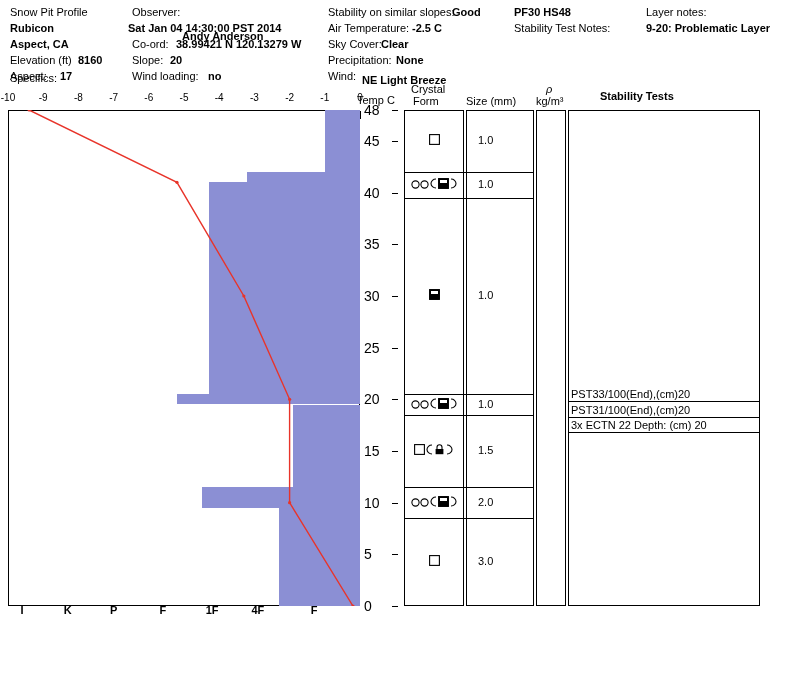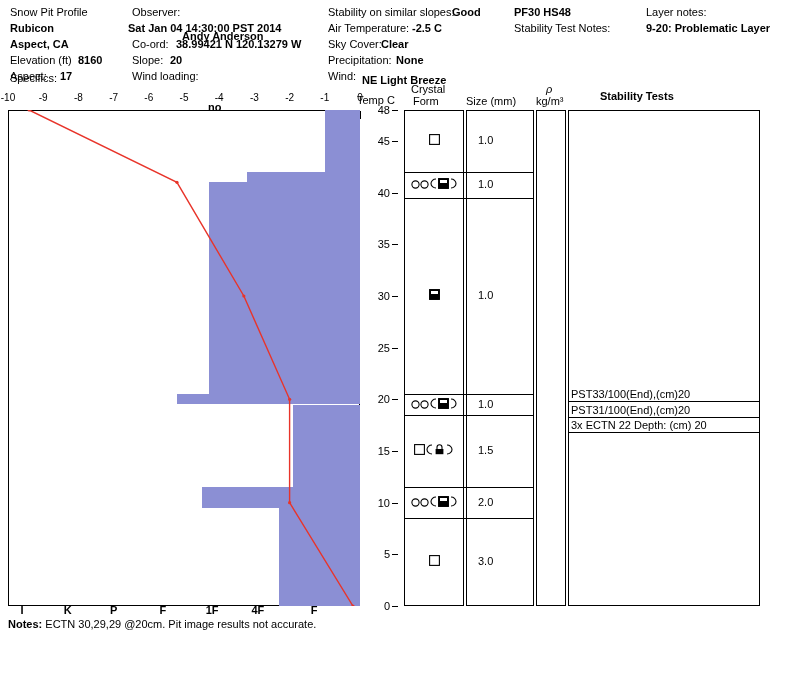--- a/index.html
+++ b/index.html
@@ -21,21 +21,21 @@
   #densitybox{left:536px;top:110px;width:30px;height:496px;}
   #stabbox{left:568px;top:110px;width:192px;height:496px;}
 
   .axis-title{position:absolute;font-size:11px;white-space:nowrap;}
 
   
   .ttick{position:absolute;top:92px;font-size:10px;transform:translateX(-50%);}
   .ttickline{position:absolute;top:111px;width:1px;height:8px;background:#000;}
 
   
-  .dlab{position:absolute;font-size:11px;transform:translateY(-50%);text-align:right;width:26px;}
+  .dlab{position:absolute;font-size:14px;transform:translateY(-50%);text-align:left;width:26px;}
   .dtick{position:absolute;height:1px;width:6px;background:#000;}
 
   
   .hard{position:absolute;top:604px;font-size:11px;font-weight:bold;transform:translateX(-50%);}
 
   
   .bar{position:absolute;background:#8b8fd4;}
 
   
   #traceSvg{position:absolute;left:8px;top:110px;}
@@ -67,21 +67,21 @@
     <div class="hcell hlabel" style="left:10px;top:72px;">Specifics:</div>
 
     <div class="hcell hlabel" style="left:132px;top:6px;">Observer:</div>
     <div class="hcell hval" style="left:182px;top:6px;margin-top:24px;">Andy Anderson</div>
     <div class="hcell hval" style="left:128px;top:22px;">Sat Jan 04 14:30:00 PST 2014</div>
     <div class="hcell hlabel" style="left:132px;top:38px;">Co-ord:</div>
     <div class="hcell hval" style="left:176px;top:38px;">38.99421 N 120.13279 W</div>
     <div class="hcell hlabel" style="left:132px;top:54px;">Slope:</div>
     <div class="hcell hval" style="left:170px;top:54px;">20</div>
     <div class="hcell hlabel" style="left:132px;top:70px;">Wind loading:</div>
-    <div class="hcell hval" style="left:208px;top:70px;margin-top:31px;">no</div>
+    <div class="hcell hval" style="left:208px;top:70px;">no</div>
 
     <div class="hcell hlabel" style="left:328px;top:6px;">Stability on similar slopes:</div>
     <div class="hcell hval" style="left:452px;top:6px;">Good</div>
     <div class="hcell hlabel" style="left:328px;top:22px;">Air Temperature:</div>
     <div class="hcell hval" style="left:412px;top:22px;">-2.5 C</div>
     <div class="hcell hlabel" style="left:328px;top:38px;">Sky Cover:</div>
     <div class="hcell hval" style="left:381px;top:38px;">Clear</div>
     <div class="hcell hlabel" style="left:328px;top:54px;">Precipitation:</div>
     <div class="hcell hval" style="left:396px;top:54px;">None</div>
     <div class="hcell hlabel" style="left:328px;top:70px;">Wind:</div>
@@ -258,18 +258,14 @@
   <svg id="traceSvg" width="352" height="496">
       <polyline points="21.119999999999987,0 168.95999999999998,72.33333333333334 235.84,186 281.6,289.33333333333337 281.6,392.66666666666663 344.96000000000004,496" fill="none" stroke="#e8342a" stroke-width="1.4"></polyline>
       <circle cx="21.119999999999987" cy="0" r="1.6" fill="#e8342a"></circle>
       <circle cx="168.95999999999998" cy="72.33333333333334" r="1.6" fill="#e8342a"></circle>
       <circle cx="235.84" cy="186" r="1.6" fill="#e8342a"></circle>
       <circle cx="281.6" cy="289.33333333333337" r="1.6" fill="#e8342a"></circle>
       <circle cx="281.6" cy="392.66666666666663" r="1.6" fill="#e8342a"></circle>
       <circle cx="344.96000000000004" cy="496" r="1.6" fill="#e8342a"></circle>
     </svg>
 
-  <div class="notes">
-    <b>Notes:</b>
-    <span>ECTN 30,29,29 @20cm. Pit image results not accurate.</span>
-  </div>
 
 </div>
 
 </body></html>

